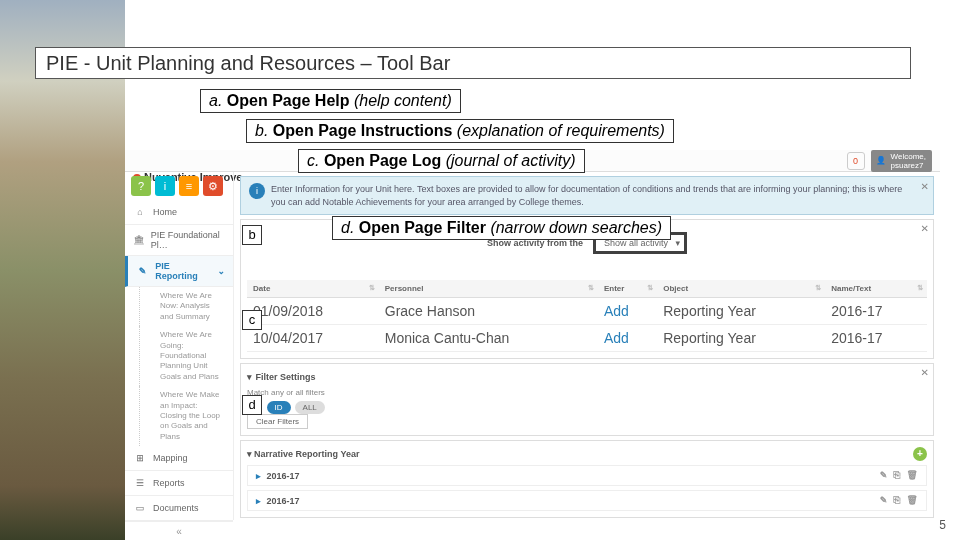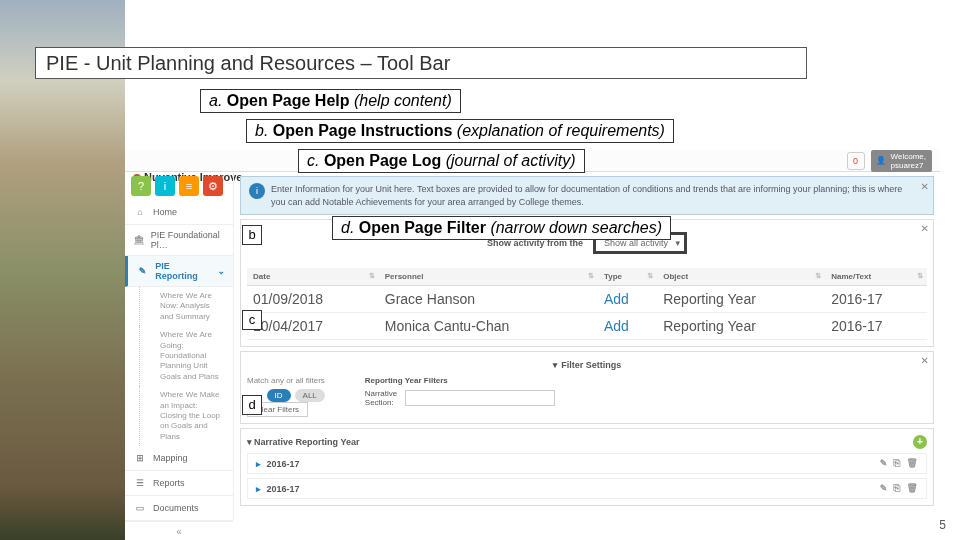--- a/index.html
+++ b/index.html
@@ -1,20 +1,20 @@
 <!DOCTYPE html>
 <html><head>
 <meta charset="utf-8">
 <style>
   * { box-sizing: border-box; margin: 0; padding: 0; }
   body { font-family: Arial, sans-serif; width: 960px; height: 540px; background: #fff; position: relative; overflow: hidden; }
   
   .bg-photo { position: absolute; left: 0; top: 0; width: 125px; height: 540px; background: linear-gradient(to bottom, #a0b0c0 0%, #d0d0c0 15%, #b0a080 30%, #8a9068 50%, #7a7050 70%, #6a5a40 90%, #3a4028 100%); z-index: 0; }
 
-  .title-box { position: absolute; left: 35px; top: 47px; width: 772px; height: 32px; background: #fff; border: 1px solid #555; padding: 4px 10px; z-index: 3; }
+  .title-box { position: absolute; left: 35px; top: 47px; width: 876px; height: 32px; background: #fff; border: 1px solid #555; padding: 4px 10px; z-index: 3; }
   .title-box-text { font-size: 20px; color: #333; }
 
   .labels { position: absolute; z-index: 4; }
   .label-box { background: #fff; border: 1px solid #333; padding: 2px 8px; font-size: 16px; font-style: italic; display: inline-block; white-space: nowrap; }
   .label-box b { font-style: normal; font-weight: bold; }
   .label-a { position: absolute; left: 200px; top: 89px; }
   .label-b { position: absolute; left: 246px; top: 119px; }
   .label-c { position: absolute; left: 298px; top: 149px; }
   .label-d { position: absolute; left: 332px; top: 179px; margin-top: 37px; }
 
@@ -54,28 +54,28 @@
   .panel-close { position: absolute; right: 4px; top: 3px; color: #888; cursor: pointer; font-size: 10px; }
 
   .instr-panel { background: #e0f0f6; border-color: #b0d0e0; padding: 6px 24px 6px 8px; line-height: 1.4; color: #556; }
   .instr-icon { float: left; width: 16px; height: 16px; background: #2980b9; border-radius: 50%; color: #fff; text-align: center; line-height: 16px; font-size: 9px; margin-right: 6px; }
 
   .log-panel { padding: 6px; }
   .log-row { display: flex; align-items: center; justify-content: center; gap: 10px; padding: 6px 0; }
   .log-select { border: 3px solid #404040; padding: 3px 16px 3px 8px; font-size: 9px; color: #666; position: relative; cursor: pointer; }
   .log-select::after { content: '▾'; position: absolute; right: 4px; }
   
-  .tbl { width: 100%; border-collapse: collapse; margin-top: 8px; }
+  .tbl { width: 100%; border-collapse: collapse; margin-top: 20px; }
   .tbl th { background: #f5f5f5; padding: 4px 6px; text-align: left; font-weight: 600; font-size: 8px; color: #666; border-bottom: 1px solid #ddd; position: relative; }
   .tbl th::after { content: '⇅'; position: absolute; right: 4px; color: #bbb; font-size: 7px; }
   .tbl td { padding: 5px 6px; border-bottom: 1px solid #eee; font-size: 14px; }
   .tbl td a { color: #2980b9; text-decoration: none; }
 
   .filter-panel { padding: 6px; }
-  .filter-head { font-size: 9px; font-weight: 600; padding: 2px 0 6px; text-align: center; }
+  .filter-head { font-size: 9px; font-weight: 600; padding: 2px 0 6px; }
   .filter-head .caret { display: inline-block; margin-right: 4px; }
   .filter-body { display: flex; gap: 40px; }
   .filter-col { font-size: 8px; }
   .filter-sub { color: #888; margin-bottom: 4px; }
   .id-all { display: flex; gap: 4px; margin-bottom: 0; justify-content: flex-end; }
   .pill { padding: 2px 8px; border-radius: 8px; font-size: 8px; }
   .pill-id { background: #2980b9; color: #fff; }
   .pill-all { background: #ddd; color: #666; }
   .clear-btn { border: 1px solid #ccc; padding: 2px 8px; font-size: 8px; color: #666; display: inline-block; cursor: pointer; }
   .filter-input { border: 1px solid #ccc; width: 150px; height: 16px; }
@@ -172,21 +172,21 @@
         <span class="panel-close">✕</span>
         <div class="log-row">
           <b>Show activity from the</b>
           <div class="log-select">Show all activity</div>
         </div>
         <table class="tbl">
           <thead>
               <tr>
             <th>Date</th>
             <th>Personnel</th>
-            <th>Type</th>
+            <th>Enter</th>
             <th>Object</th>
             <th>Name/Text</th>
           </tr>
             </thead>
           <tbody>
             <tr>
               <td>01/09/2018</td>
               <td>Grace Hanson</td>
               <td><a href="#">Add</a></td>
               <td>Reporting Year</td>
@@ -208,27 +208,20 @@
         <div class="filter-head"><span class="caret">▾</span><span>Filter Settings</span></div>
         <div class="filter-body">
           <div class="filter-col">
             <div class="filter-sub">Match any or all filters</div>
             <div class="id-all">
               <span class="pill pill-id">ID</span>
               <span class="pill pill-all">ALL</span>
             </div>
             <span class="clear-btn">Clear Filters</span>
           </div>
-          <div class="filter-col">
-            <b>Reporting Year Filters</b>
-            <div style="margin-top:4px;display:flex;gap:8px;align-items:center">
-              <span><span>Narrative</span><br><span>Section:</span></span>
-              <div class="filter-input"></div>
-            </div>
-          </div>
         </div>
       </div>
 
       <div class="panel narrative-panel">
         <div class="narrative-head">
           <span><span class="caret">▾</span> <span>Narrative Reporting Year</span></span>
           <span class="add-circle">+</span>
         </div>
         <div class="narr-row">
           <span><span class="arrow">▸</span><span>2016-17</span></span>

